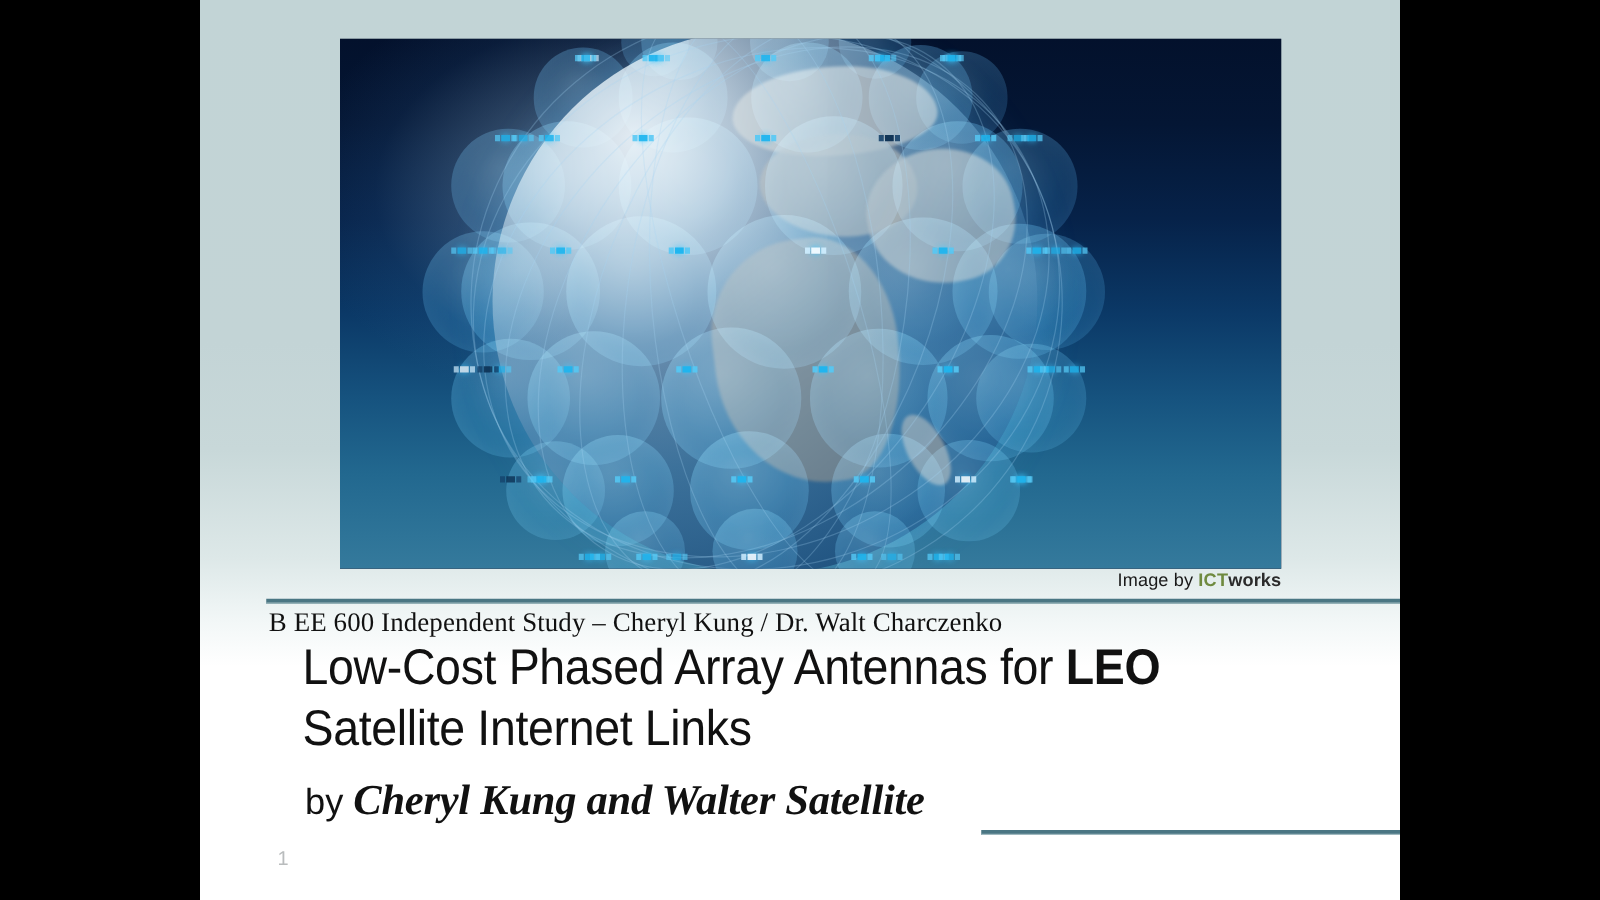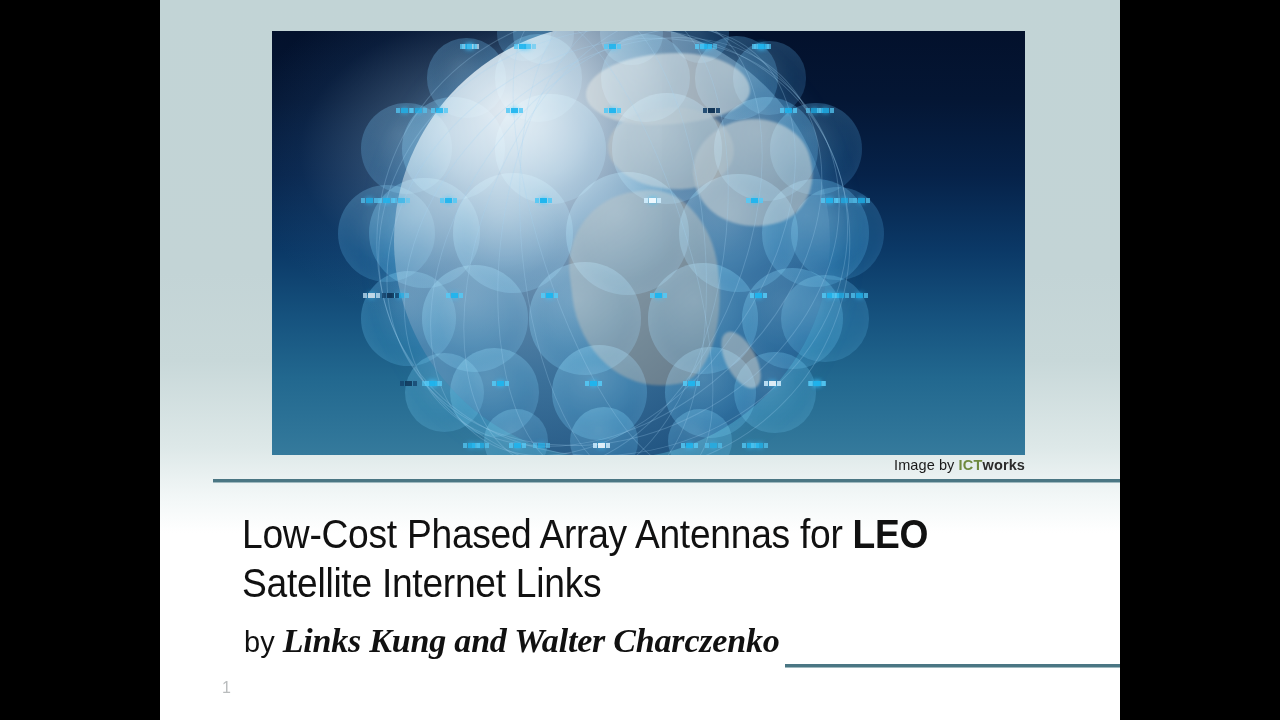--- a/index.html
+++ b/index.html
@@ -410,21 +410,22 @@
             <div class="sat" style="left: 361.196px; top: 28.8712px; opacity: 0.66;"></div>
           </div>
       </div>
     </div>
 
     <div id="credit"><span>Image by </span><span class="brand-ict">ICT</span><span class="brand-works">works</span></div>
 
     <div class="rule" id="rule-top"></div>
     <div class="rule" id="rule-bottom"></div>
 
+    <div id="subhead">B EE 600 Independent Study – Cheryl Kung / Dr. Walt Charczenko</div>
 
     <div id="title"><span>Low-Cost Phased Array Antennas for </span><span class="bold">LEO</span><br><span>Satellite Internet Links</span></div>
 
-    <div id="byline"><span class="by">by </span><span class="authors">Links Kung and Walter Charczenko</span></div>
+    <div id="byline"><span class="by">by </span><span class="authors">Cheryl Kung and Walter Satellite</span></div>
 
     <div id="slide-number">1</div>
 
   </div>
 </div>
 
 </body></html>

